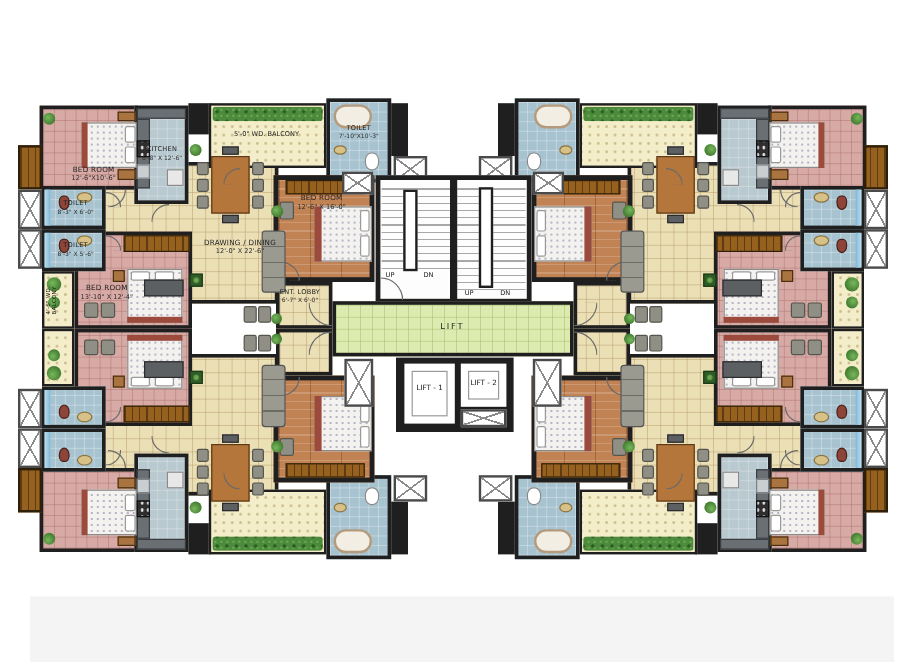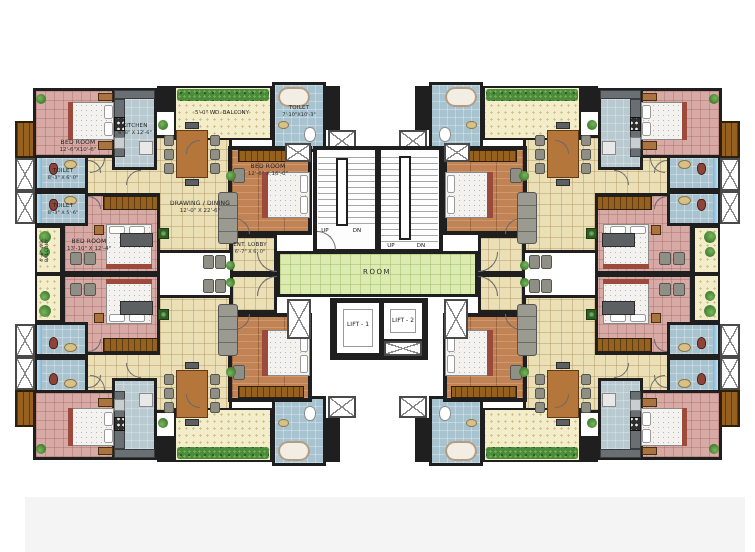--- a/index.html
+++ b/index.html
@@ -553,21 +553,21 @@
     </div>
     <div class="lbl lbl-sm" style="left:222px;top:241px;width:56px;">
       <span class="nm">ENT. LOBBY</span>
       <span class="dm">6'-7" X 6'-0"</span>
     </div>
     <div class="lbl" style="left:56px;top:237px;width:66px;">
       <span class="nm">BED ROOM</span>
       <span class="dm">13'-10" X 12'-4"</span>
     </div>
     <div class="lbl-vert abs" style="left:39px;top:227px;width:12px;height:46px;">4'-6" WD. BALCONY</div>
-    <div class="lbl lbl-lobby" style="left:347px;top:268px;width:60px;">ROOM</div>
+    <div class="lbl lbl-lobby" style="left:347px;top:268px;width:60px;">LIFT</div>
     <div class="lbl lbl-core" style="left:337px;top:320px;width:42px;">LIFT - 1</div>
     <div class="lbl lbl-core" style="left:383px;top:316px;width:40px;">LIFT - 2</div>
     <div class="lbl lbl-core" style="left:316px;top:227px;width:18px;font-size:5.5px;">UP</div>
     <div class="lbl lbl-core" style="left:348px;top:227px;width:18px;font-size:5.5px;">DN</div>
     <div class="lbl lbl-core" style="left:382px;top:242px;width:18px;font-size:5.5px;">UP</div>
     <div class="lbl lbl-core" style="left:412px;top:242px;width:18px;font-size:5.5px;">DN</div>
   </div>
 
   <div class="abs footer-band" style="left:25px;top:497px;width:720px;height:55px;"></div>
 </div>

